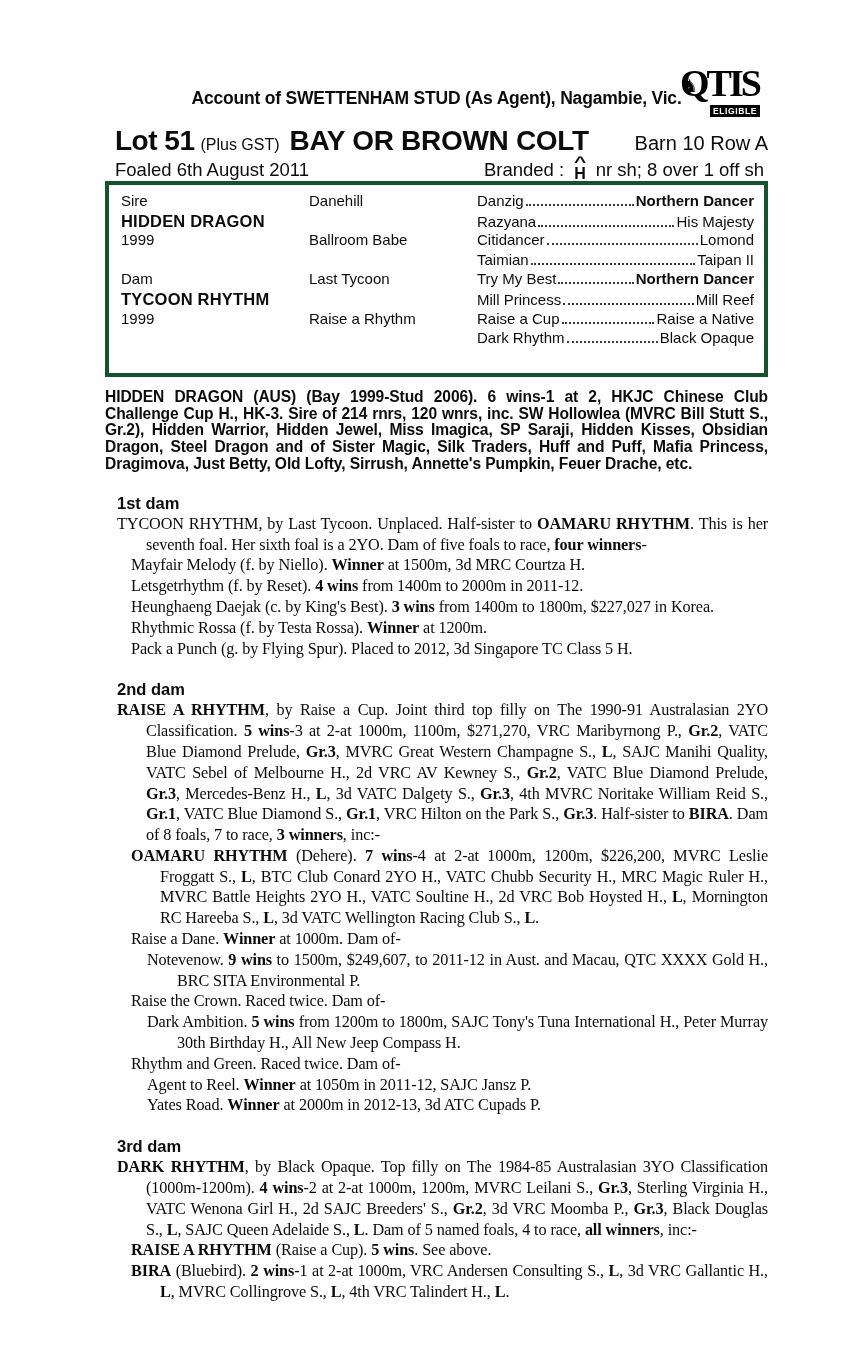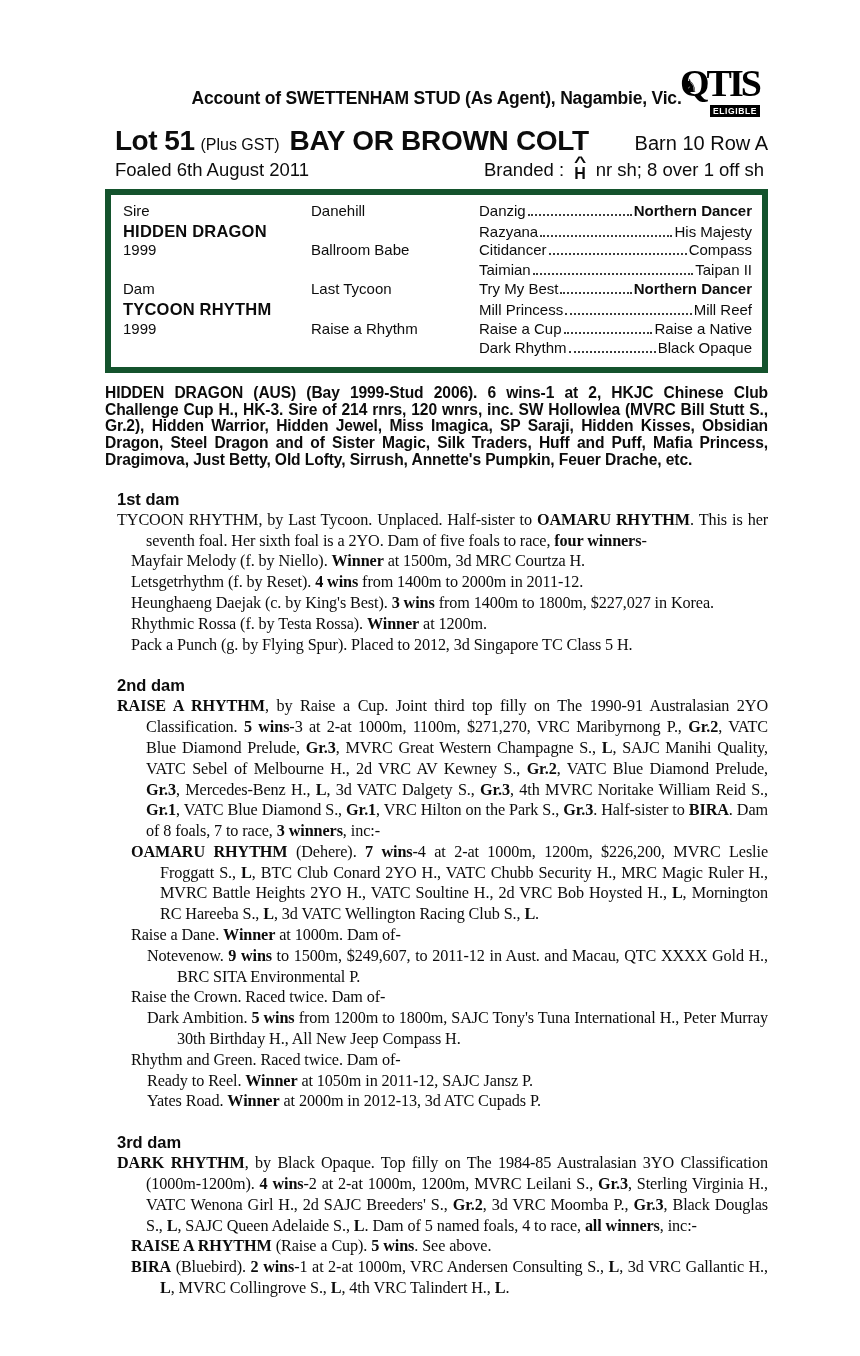--- a/index.html
+++ b/index.html
@@ -24,21 +24,21 @@
   .barn{margin-left:auto;font-size:20px;font-weight:normal;}
 
   .foaled-row{display:flex;justify-content:space-between;align-items:flex-end;
               font-size:18.5px;margin-top:2px;padding:0 4px 0 10px;}
   .branded{display:inline-flex;align-items:flex-end;gap:10px;}
   .brand{display:inline-flex;flex-direction:column;align-items:center;font-weight:bold;line-height:1;}
   .brand .mark{font-size:14px;line-height:7px;transform:scaleX(1.5);}
   .brand .letter{font-size:16px;line-height:15px;}
 
   
-  .ped-table{border:6px solid #14532d;margin-top:8px;padding:7px 10px 8px 12px;}
+  .ped-table{border:4px solid #14532d;margin-top:0;padding:7px 10px 24px 12px;}
   .ped-row{display:flex;align-items:baseline;height:19.6px;font-size:15px;}
   .c1{width:188px;flex:none;}
   .c2{width:168px;flex:none;}
   .c3{flex:1;display:flex;align-items:baseline;min-width:0;}
   .pname{font-weight:bold;font-size:16.5px;letter-spacing:0.2px;}
   .pl,.pr{white-space:nowrap;}
   .lead{flex:1;border-bottom:2px dotted #3c3c3c;margin:0 2px;height:3px;min-width:8px;}
   .b{font-weight:bold;}
 
   
@@ -107,21 +107,21 @@
             <span class="lead"></span>
             <span class="pr">His Majesty</span>
           </div>
         </div>
         <div class="ped-row">
           <div class="c1"><span>1999</span></div>
           <div class="c2"><span>Ballroom Babe</span></div>
           <div class="c3">
             <span class="pl">Citidancer</span>
             <span class="lead"></span>
-            <span class="pr">Compass</span>
+            <span class="pr">Lomond</span>
           </div>
         </div>
         <div class="ped-row">
           <div class="c1"></div>
           <div class="c2"></div>
           <div class="c3">
             <span class="pl">Taimian</span>
             <span class="lead"></span>
             <span class="pr">Taipan II</span>
           </div>
@@ -178,21 +178,21 @@
         </section>
         <section class="dam-section">
           <div class="dam-heading">2nd dam</div>
           <p class="entry e0"><span class="b">RAISE A RHYTHM</span><span>, by Raise a Cup. Joint third top filly on The 1990-91 Australasian 2YO Classification. </span><span class="b">5 wins</span><span>-3 at 2-at 1000m, 1100m, $271,270, VRC Maribyrnong P., </span><span class="b">Gr.2</span><span>, VATC Blue Diamond Prelude, </span><span class="b">Gr.3</span><span>, MVRC Great Western Champagne S., </span><span class="b">L</span><span>, SAJC Manihi Quality, VATC Sebel of Melbourne H., 2d VRC AV Kewney S., </span><span class="b">Gr.2</span><span>, VATC Blue Diamond Prelude, </span><span class="b">Gr.3</span><span>, Mercedes-Benz H., </span><span class="b">L</span><span>, 3d VATC Dalgety S., </span><span class="b">Gr.3</span><span>, 4th MVRC Noritake William Reid S., </span><span class="b">Gr.1</span><span>, VATC Blue Diamond S., </span><span class="b">Gr.1</span><span>, VRC Hilton on the Park S., </span><span class="b">Gr.3</span><span>. Half-sister to </span><span class="b">BIRA</span><span>. Dam of 8 foals, 7 to race, </span><span class="b">3 winners</span><span>, inc:-</span></p>
           <p class="entry e1"><span class="b">OAMARU RHYTHM</span><span> (Dehere). </span><span class="b">7 wins</span><span>-4 at 2-at 1000m, 1200m, $226,200, MVRC Leslie Froggatt S., </span><span class="b">L</span><span>, BTC Club Conard 2YO H., VATC Chubb Security H., MRC Magic Ruler H., MVRC Battle Heights 2YO H., VATC Soultine H., 2d VRC Bob Hoysted H., </span><span class="b">L</span><span>, Mornington RC Hareeba S., </span><span class="b">L</span><span>, 3d VATC Wellington Racing Club S., </span><span class="b">L</span><span>.</span></p>
           <p class="entry e1"><span>Raise a Dane. </span><span class="b">Winner</span><span> at 1000m. Dam of-</span></p>
           <p class="entry e2"><span>Notevenow. </span><span class="b">9 wins</span><span> to 1500m, $249,607, to 2011-12 in Aust. and Macau, QTC XXXX Gold H., BRC SITA Environmental P.</span></p>
           <p class="entry e1"><span>Raise the Crown. Raced twice. Dam of-</span></p>
           <p class="entry e2"><span>Dark Ambition. </span><span class="b">5 wins</span><span> from 1200m to 1800m, SAJC Tony's Tuna International H., Peter Murray 30th Birthday H., All New Jeep Compass H.</span></p>
           <p class="entry e1"><span>Rhythm and Green. Raced twice. Dam of-</span></p>
-          <p class="entry e2"><span>Ready to Reel. </span><span class="b">Winner</span><span> at 1050m in 2011-12, SAJC Jansz P.</span></p>
+          <p class="entry e2"><span>Agent to Reel. </span><span class="b">Winner</span><span> at 1050m in 2011-12, SAJC Jansz P.</span></p>
           <p class="entry e2"><span>Yates Road. </span><span class="b">Winner</span><span> at 2000m in 2012-13, 3d ATC Cupads P.</span></p>
         </section>
         <section class="dam-section">
           <div class="dam-heading">3rd dam</div>
           <p class="entry e0"><span class="b">DARK RHYTHM</span><span>, by Black Opaque. Top filly on The 1984-85 Australasian 3YO Classification (1000m-1200m). </span><span class="b">4 wins</span><span>-2 at 2-at 1000m, 1200m, MVRC Leilani S., </span><span class="b">Gr.3</span><span>, Sterling Virginia H., VATC Wenona Girl H., 2d SAJC Breeders' S., </span><span class="b">Gr.2</span><span>, 3d VRC Moomba P., </span><span class="b">Gr.3</span><span>, Black Douglas S., </span><span class="b">L</span><span>, SAJC Queen Adelaide S., </span><span class="b">L</span><span>. Dam of 5 named foals, 4 to race, </span><span class="b">all winners</span><span>, inc:-</span></p>
           <p class="entry e1"><span class="b">RAISE A RHYTHM</span><span> (Raise a Cup). </span><span class="b">5 wins</span><span>. See above.</span></p>
           <p class="entry e1"><span class="b">BIRA</span><span> (Bluebird). </span><span class="b">2 wins</span><span>-1 at 2-at 1000m, VRC Andersen Consulting S., </span><span class="b">L</span><span>, 3d VRC Gallantic H., </span><span class="b">L</span><span>, MVRC Collingrove S., </span><span class="b">L</span><span>, 4th VRC Talindert H., </span><span class="b">L</span><span>.</span></p>
         </section>
       </div>
 

